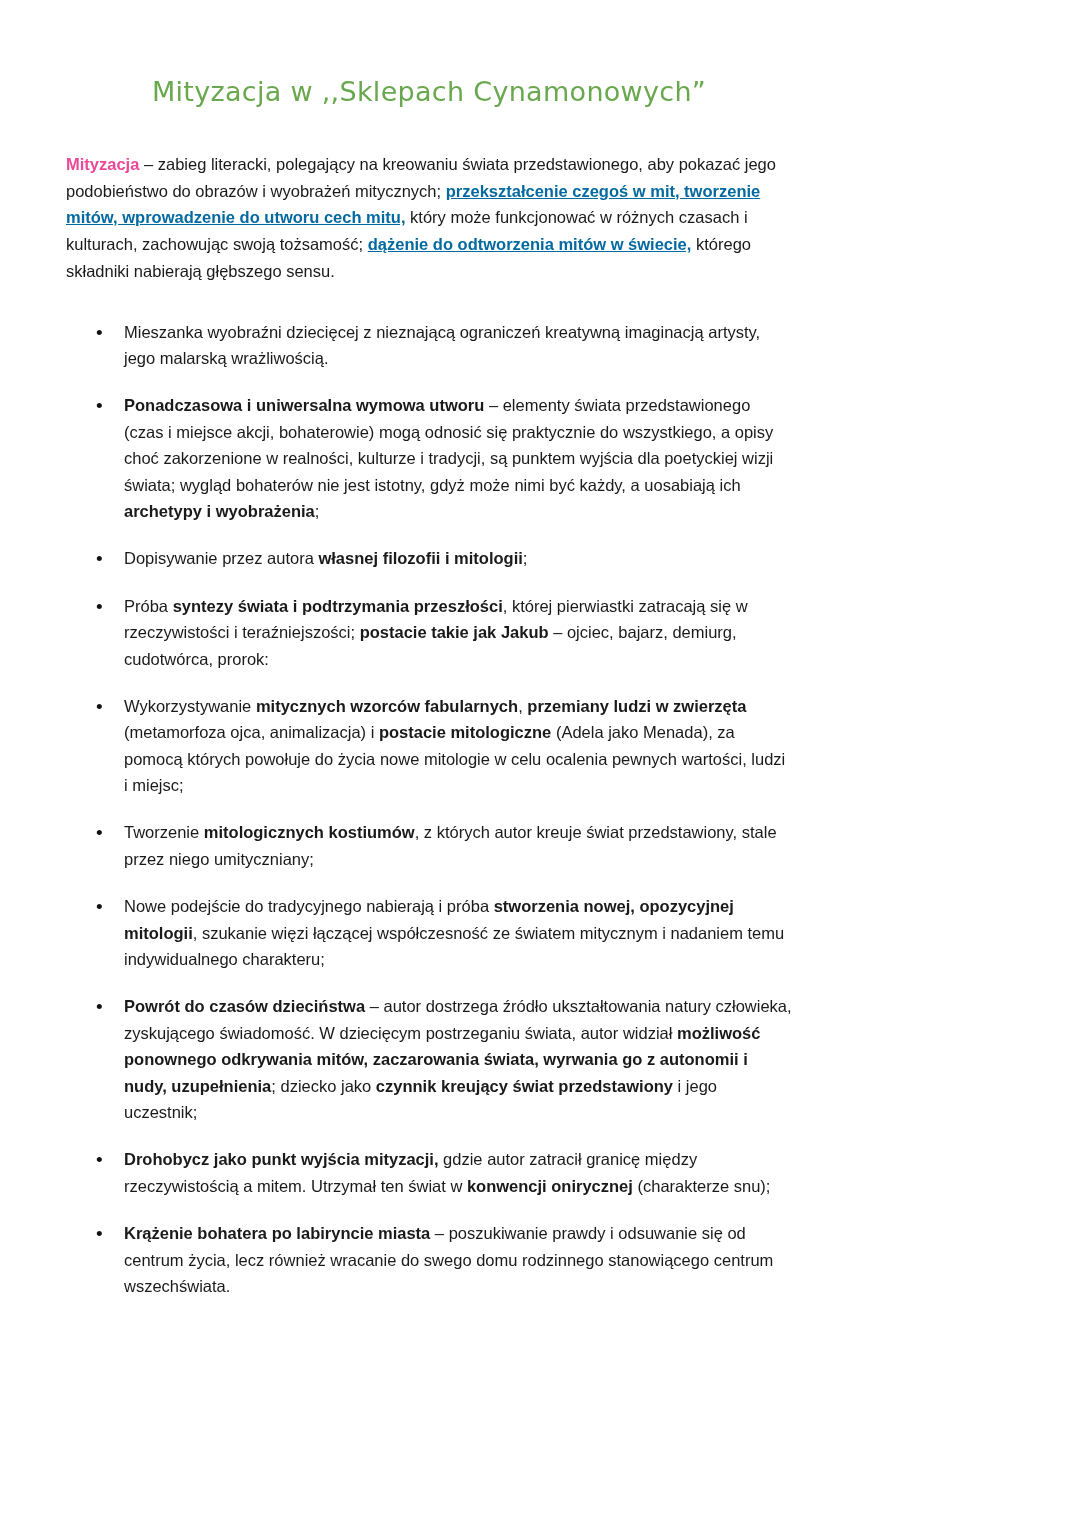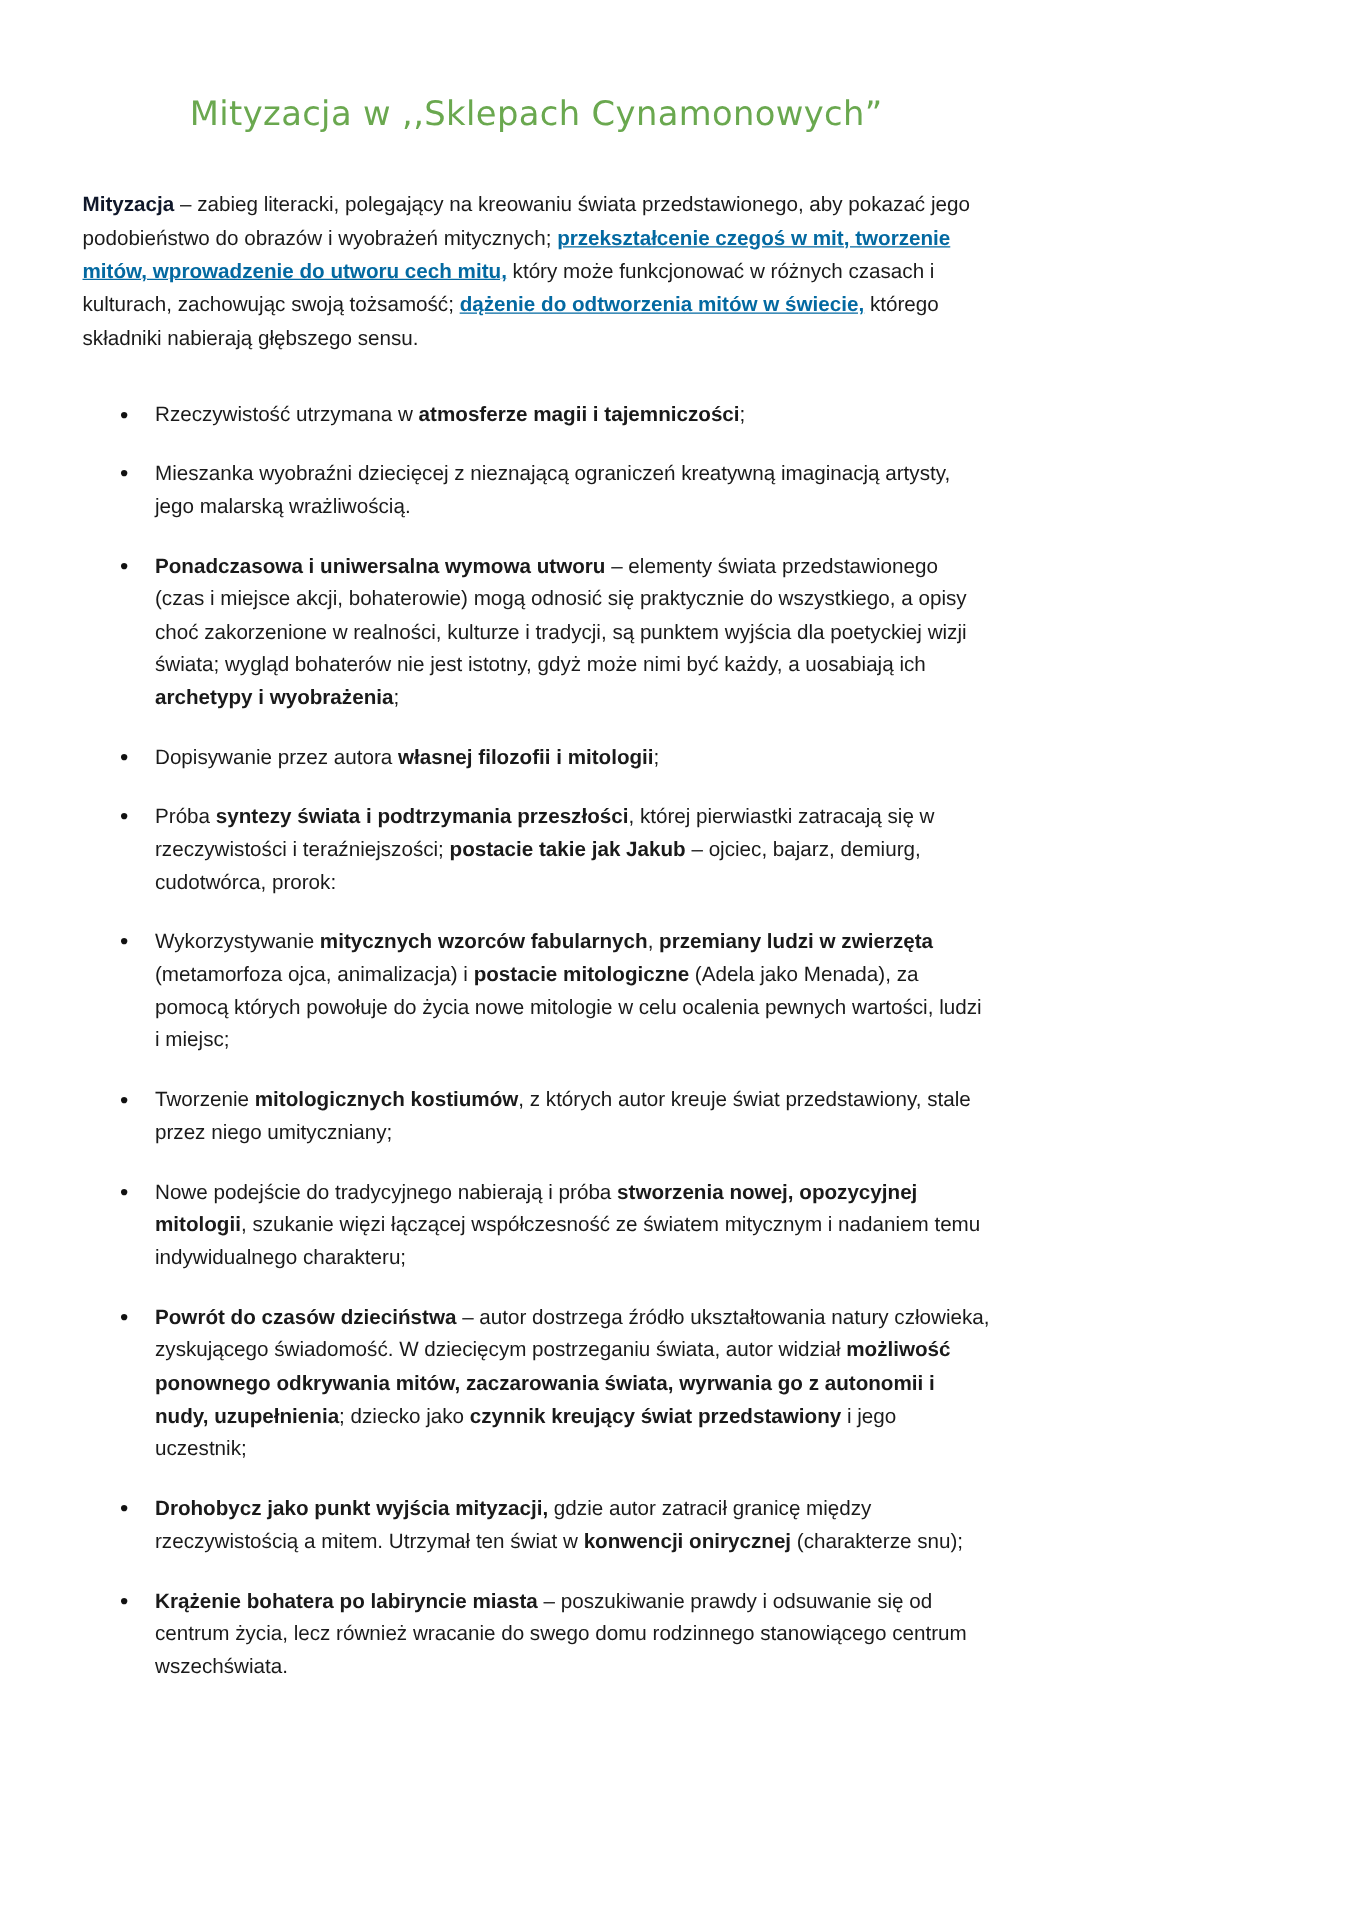--- a/index.html
+++ b/index.html
@@ -29,21 +29,21 @@
     margin: 18px 0 44px 0;
     font-family: "DejaVu Sans", sans-serif;
   }
   .intro {
     font-size: 16.5px;
     line-height: 1.62;
     margin: 0 0 34px 0;
     text-align: left;
   }
   .kw-green {
-    color: #0f172a;
+    color: #ec4899;
     font-weight: bold;
   }
   .green-underline {
     color: #0369a1;
     text-decoration: underline;
     font-weight: 600;
   }
   ul.bullets {
     list-style: none;
     margin: 0;
@@ -72,21 +72,20 @@
 
 <div class="page">
 
   <h1 class="doc-title">Mityzacja w ,,Sklepach Cynamonowych”</h1>
 
   <p class="intro">
     <span class="kw-green">Mityzacja</span><span> – zabieg literacki, polegający na kreowaniu świata przedstawionego, aby pokazać jego podobieństwo do obrazów i wyobrażeń mitycznych; </span><span class="green-underline">przekształcenie czegoś w mit, tworzenie mitów, wprowadzenie do utworu cech mitu,</span><span> który może funkcjonować w różnych czasach i kulturach, zachowując swoją tożsamość; </span><span class="green-underline">dążenie do odtworzenia mitów w świecie,</span><span> którego składniki nabierają głębszego sensu.</span>
   </p>
 
   <ul class="bullets">
-      <li><span>Rzeczywistość utrzymana w </span><b>atmosferze magii i tajemniczości</b><span>;</span></li>
       <li><span>Mieszanka wyobraźni dziecięcej z nieznającą ograniczeń kreatywną imaginacją artysty, jego malarską wrażliwością.</span></li>
       <li><b>Ponadczasowa i uniwersalna wymowa utworu</b><span> – elementy świata przedstawionego (czas i miejsce akcji, bohaterowie) mogą odnosić się praktycznie do wszystkiego, a opisy choć zakorzenione w realności, kulturze i tradycji, są punktem wyjścia dla poetyckiej wizji świata; wygląd bohaterów nie jest istotny, gdyż może nimi być każdy, a uosabiają ich </span><b>archetypy i wyobrażenia</b><span>;</span></li>
       <li><span>Dopisywanie przez autora </span><b>własnej filozofii i mitologii</b><span>;</span></li>
       <li><span>Próba </span><b>syntezy świata i podtrzymania przeszłości</b><span>, której pierwiastki zatracają się w rzeczywistości i teraźniejszości; </span><b>postacie takie jak Jakub</b><span> – ojciec, bajarz, demiurg, cudotwórca, prorok:</span></li>
       <li><span>Wykorzystywanie </span><b>mitycznych wzorców fabularnych</b><span>, </span><b>przemiany ludzi w zwierzęta</b><span> (metamorfoza ojca, animalizacja) i </span><b>postacie mitologiczne</b><span> (Adela jako Menada), za pomocą których powołuje do życia nowe mitologie w celu ocalenia pewnych wartości, ludzi i miejsc;</span></li>
       <li><span>Tworzenie </span><b>mitologicznych kostiumów</b><span>, z których autor kreuje świat przedstawiony, stale przez niego umityczniany;</span></li>
       <li><span>Nowe podejście do tradycyjnego nabierają i próba </span><b>stworzenia nowej, opozycyjnej mitologii</b><span>, szukanie więzi łączącej współczesność ze światem mitycznym i nadaniem temu indywidualnego charakteru;</span></li>
       <li><b>Powrót do czasów dzieciństwa</b><span> – autor dostrzega źródło ukształtowania natury człowieka, zyskującego świadomość. W dziecięcym postrzeganiu świata, autor widział </span><b>możliwość ponownego odkrywania mitów, zaczarowania świata, wyrwania go z autonomii i nudy, uzupełnienia</b><span>; dziecko jako </span><b>czynnik kreujący świat przedstawiony</b><span> i jego uczestnik;</span></li>
       <li><b>Drohobycz jako punkt wyjścia mityzacji,</b><span> gdzie autor zatracił granicę między rzeczywistością a mitem. Utrzymał ten świat w </span><b>konwencji onirycznej</b><span> (charakterze snu);</span></li>
       <li><b>Krążenie bohatera po labiryncie miasta</b><span> – poszukiwanie prawdy i odsuwanie się od centrum życia, lecz również wracanie do swego domu rodzinnego stanowiącego centrum wszechświata.</span></li>

